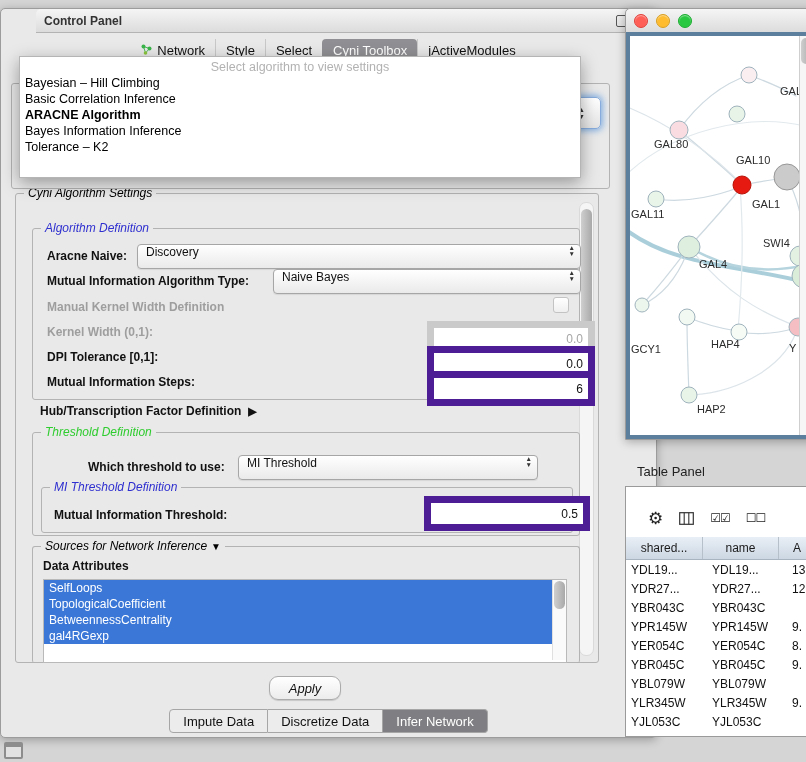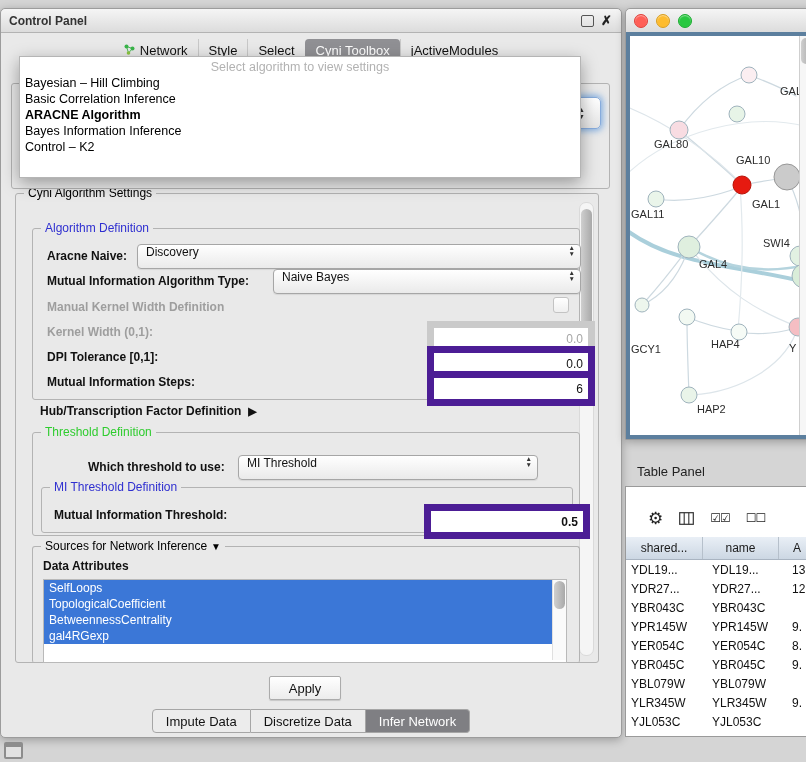--- a/index.html
+++ b/index.html
@@ -4,34 +4,34 @@
 <style>
   html,body{margin:0;padding:0;}
   body{
     width:806px;height:762px;position:relative;overflow:hidden;
     background:#d5d5d5;font-family:"Liberation Sans",sans-serif;color:#111;
   }
   .window{position:absolute;background:#e9e9e9;border:1px solid #9c9c9c;border-radius:5px;box-shadow:0 2px 10px rgba(0,0,0,.28);}
   .titlebar{height:23px;background:linear-gradient(#f5f5f5,#dcdcdc);border-bottom:1px solid #b3b3b3;border-radius:5px 5px 0 0;display:flex;align-items:center;}
 
   
-  #control-panel{left:0;top:8px;width:620px;height:728px;border-radius:5px;}
+  #control-panel{left:0;top:8px;width:620px;height:728px;border-radius:5px;padding-left:35px;}
   #cp-title{font-size:12px;font-weight:bold;color:#333;padding-left:8px;}
   #cp-controls{margin-left:auto;display:flex;align-items:center;gap:7px;padding-right:9px;}
   #cp-float{width:11px;height:10px;border:1px solid #555;border-radius:2px;background:transparent;}
   #cp-close{font-size:13px;font-weight:bold;color:#222;line-height:12px;}
 
   #cp-tabs{position:absolute;left:0;top:30px;width:100%;display:flex;justify-content:center;align-items:center;font-size:13px;}
   .cp-tab{padding:4px 10px;display:flex;align-items:center;gap:5px;border-left:1px solid #c8c8c8;white-space:nowrap;}
   .cp-tab:first-child{border-left:none;}
   .cp-tab.active{background:#909094;color:#fff;border-radius:4px;border-left-color:transparent;}
 
   
   .group{position:absolute;border:1px solid #b3b3b3;border-radius:3px;}
-  .group>.legend{position:absolute;top:-8px;left:8px;background:#e9e9e9;padding:0 4px;font-size:12px;line-height:15px;color:#000;white-space:nowrap;display:flex;align-items:center;gap:4px;}
+  .group>.legend{position:absolute;top:-8px;left:8px;background:#e9e9e9;padding:0 4px;font-size:12px;line-height:15px;color:#000;white-space:nowrap;display:flex;align-items:center;gap:4px;font-style:italic;}
   .legend.blue{color:#2f2fd0;}
   .legend.green{color:#2ecc2e;}
 
   
   #hidden-group{left:10px;top:74px;width:597px;height:104px;z-index:1;}
   #algo-combo-stub{position:absolute;left:561px;top:88px;width:37px;height:30px;z-index:5;
     background:linear-gradient(#ffffff,#e4e4e4);border:1px solid #86abdc;border-radius:5px;
     box-shadow:0 0 6px 2px rgba(92,152,222,.7);display:flex;flex-direction:column;align-items:center;justify-content:center;line-height:7px;}
   .combo-arrow{font-size:7px;color:#333;}
 
@@ -67,21 +67,21 @@
   #hub-row{position:absolute;left:24px;top:210px;display:flex;align-items:center;gap:7px;font-size:12px;font-weight:bold;}
   #hub-row .tri{font-size:11px;}
 
   #attr-list{position:absolute;left:10px;top:32px;width:522px;height:82px;background:#fff;border:1px solid #b9b9b9;overflow:hidden;}
   .attr-item{height:16px;line-height:16px;font-size:12px;padding-left:5px;margin-right:13px;white-space:nowrap;}
   .attr-item.selected{background:#3b77d7;color:#fff;}
   #attr-scroll{right:0;top:0;width:13px;height:80px;border:none;border-left:1px solid #e0e0e0;border-radius:0;background:#fafafa;}
   #attr-scroll .vthumb{top:1px;height:28px;}
 
   #apply-btn{position:absolute;left:268px;top:667px;width:70px;height:22px;background:linear-gradient(#ffffff,#ececec);
-    border:1px solid #ababab;border-radius:2px;font-size:13px;display:flex;align-items:center;justify-content:center;box-shadow:0 1px 1px rgba(0,0,0,.15);}
+    border:1px solid #ababab;border-radius:9px;font-size:13px;display:flex;align-items:center;justify-content:center;box-shadow:0 1px 1px rgba(0,0,0,.15);font-style:italic;}
 
   #bottom-tabs{position:absolute;left:0;top:700px;width:100%;display:flex;justify-content:center;font-size:13px;}
   .btab{height:22px;display:flex;align-items:center;padding:0 13px;background:#ececec;border:1px solid #a6a6a6;border-left:none;}
   .btab:first-child{border-left:1px solid #a6a6a6;border-radius:4px 0 0 4px;}
   .btab:last-child{border-radius:0 4px 4px 0;}
   .btab.active{background:#7f7f83;color:#fff;}
 
   
   #net-window{left:625px;top:8px;width:190px;height:430px;border-radius:5px 5px 0 0;}
   #net-titlebar{border-radius:5px 5px 0 0;}
@@ -157,21 +157,21 @@
     <span class="combo-arrow">▼</span>
   </div>
 
   <div id="algo-popup">
     <div class="dd-item placeholder">Select algorithm to view settings</div>
     <div>
         <div class="dd-item">Bayesian – Hill Climbing</div>
         <div class="dd-item">Basic Correlation Inference</div>
         <div class="dd-item selected">ARACNE Algorithm</div>
         <div class="dd-item">Bayes Information Inference</div>
-        <div class="dd-item">Control – K2</div>
+        <div class="dd-item">Tolerance – K2</div>
       </div>
   </div>
 
   <div class="group" id="settings">
     <span class="legend">Cyni Algorithm Settings</span>
     <div class="vscroll" id="settings-scroll">
         <div class="vthumb"></div>
       </div>
 
     <div class="group" id="algdef">
@@ -221,21 +221,21 @@
         <span>MI Threshold</span>
         <span class="arrows">
             <span>▲</span>
             <span>▼</span>
           </span>
       </div>
 
       <div class="group" id="mithresh">
         <span class="legend blue">MI Threshold Definition</span>
         <span class="lbl" style="left:12px;top:20px;">Mutual Information Threshold:</span>
-        <div class="tf" style="left:382px;top:16px;width:142px;height:21px;font-weight:bold;">0.5</div>
+        <div class="tf" style="left:382px;top:8px;width:142px;height:21px;">0.5</div>
       </div>
     </div>
 
     <div class="group" id="sources">
       <span class="legend">
         <span>Sources for Network Inference</span>
         <span style="font-size:10px;">▼</span>
       </span>
       <span class="lbl" style="left:10px;top:12px;">Data Attributes</span>
       <div id="attr-list">

